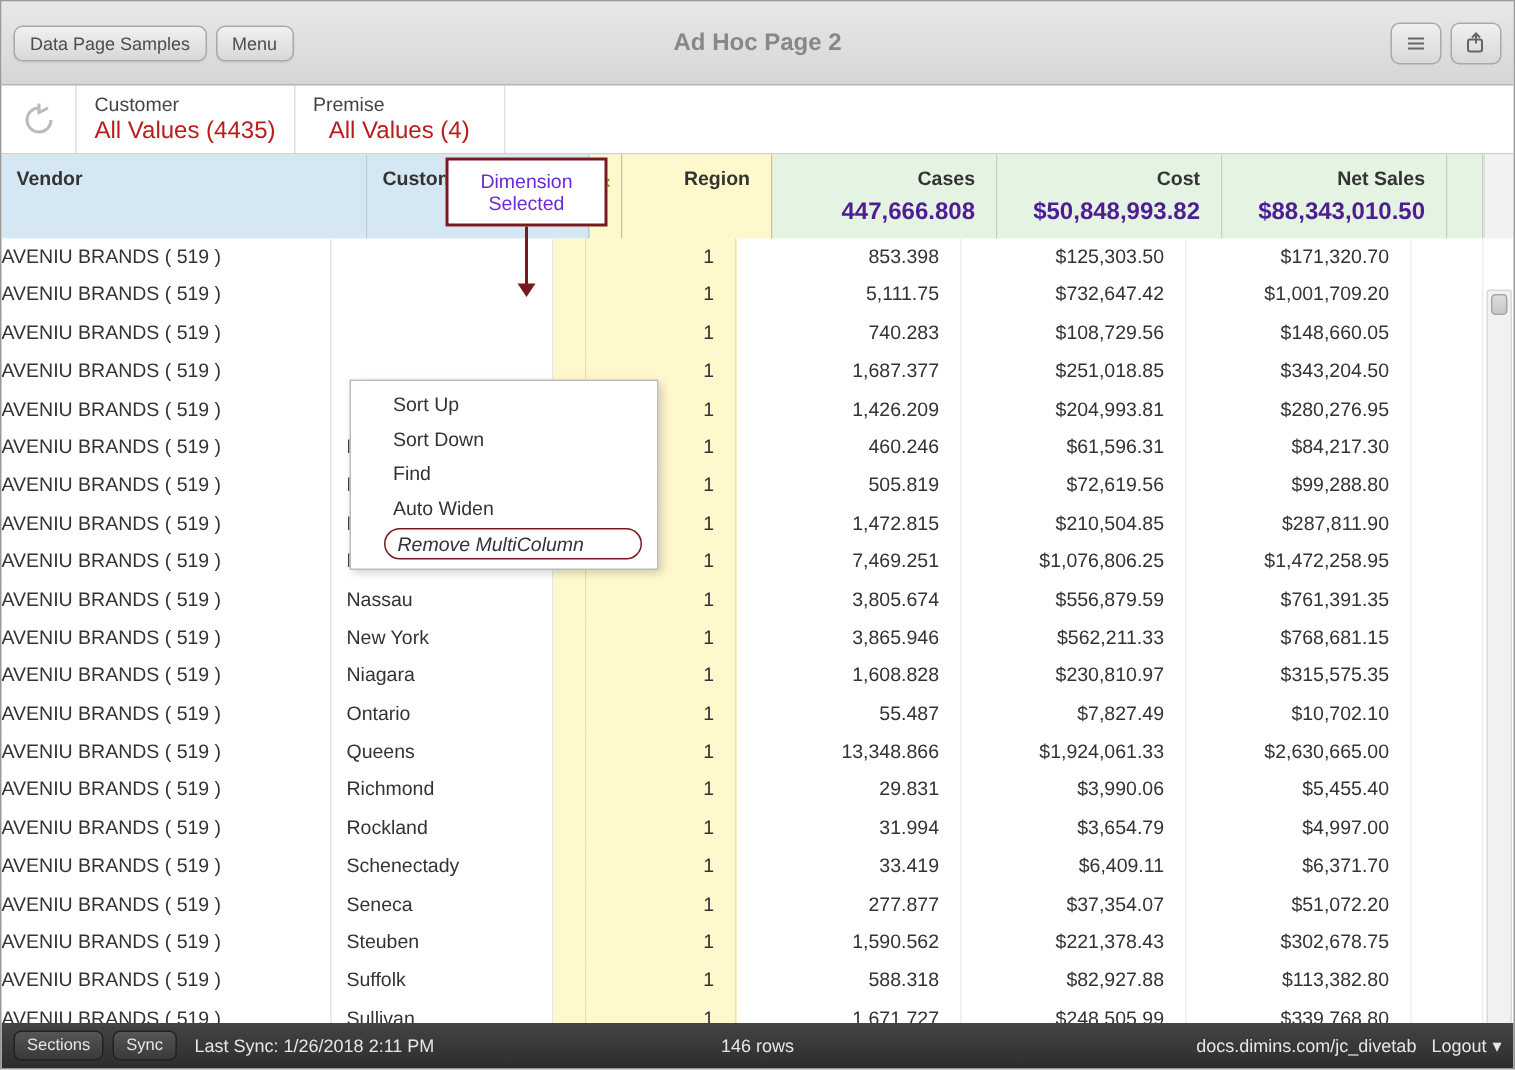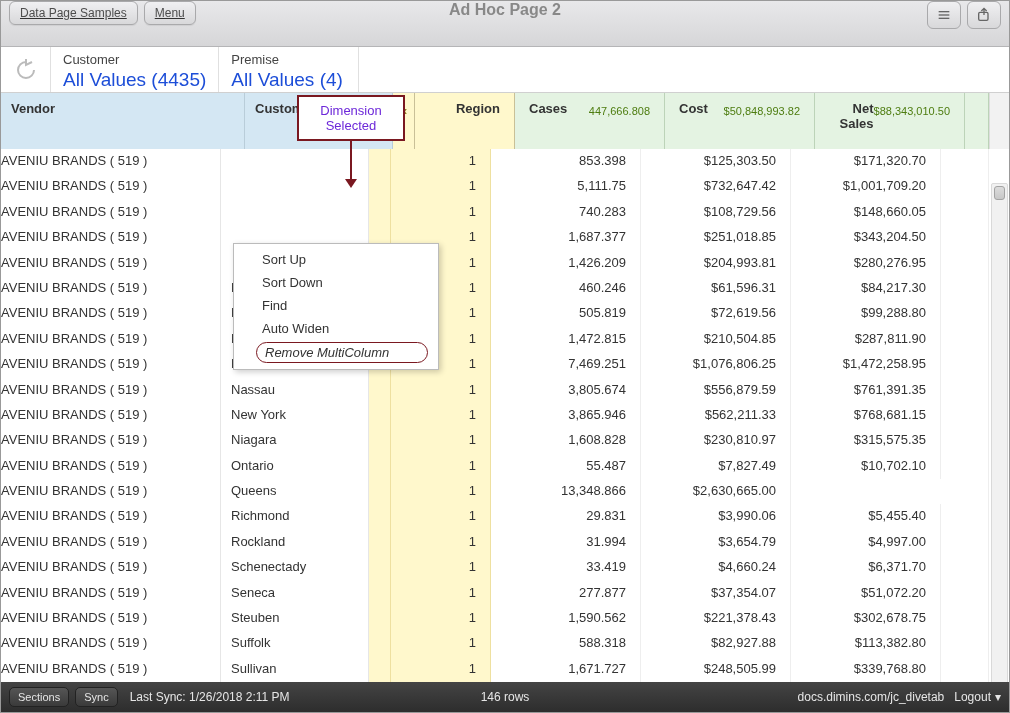--- a/index.html
+++ b/index.html
@@ -9,28 +9,27 @@
     color: #333;
     background: #fff;
     width: 1010px;
     height: 713px;
     overflow: hidden;
     position: relative;
     border: 1px solid #999;
   }
   
   .topbar {
-    height: 46px;
+    height: 56px;
     background: linear-gradient(#e8e8ea, #d6d6d8);
     border-bottom: 1px solid #b5b5b7;
     display: flex;
-    align-items: flex-start;
+    align-items: center;
     padding: 0 8px;
     position: relative;
-    text-decoration: underline;
   }
   .tb-btn {
     background: linear-gradient(#f0f0f2, #d8d8da);
     border: 1px solid #a9a9ab;
     border-radius: 6px;
     padding: 4px 10px;
     font-size: 12px;
     color: #4d4d4d;
     margin-right: 6px;
     cursor: pointer;
@@ -65,37 +64,37 @@
     display:flex; align-items:center; justify-content:center;
     border-right: 1px solid #e0e0e0;
   }
   .refresh-cell svg { width:24px; height:24px; stroke:#bbb; fill:none; stroke-width:2; }
   .filter-cell {
     padding: 5px 12px;
     border-right: 1px solid #e0e0e0;
     min-width: 140px;
   }
   .filter-label { color:#444; font-size:13px; }
-  .filter-value { color:#1d4ed8; font-size:19px; margin-top:2px; cursor:pointer; }
+  .filter-value { color:#b91c1c; font-size:16px; margin-top:2px; cursor:pointer;text-align:center; }
 
   
   .table-wrap { position:relative; height: calc(713px - 42px - 46px - 30px); overflow:hidden; }
   .header-row {
     display:flex;
     height: 56px;
     font-weight: bold;
     font-size: 13px;
     position: relative;
   }
   .col-vendor { width: 244px; background:#d4e7f3; border-right:1px solid #b9cdd9; padding:8px 10px; }
   .col-county { width: 148px; background:#d4e7f3; border-right:1px solid #b9cdd9; padding:8px 10px; position:relative;}
   .col-collapse { width: 22px; background:#fff8cc; border-right:1px solid #c9c097; display:flex; align-items:flex-start; justify-content:center; padding-top:10px; color:#8a7a22; font-size:13px; cursor:pointer;}
   .col-region { width: 100px; background:#fff8cc; border-right:1px solid #c9c097; text-align:right; padding:8px 14px;}
-  .col-metric { flex:0 0 150px; background:#e4f3e2; border-right:1px solid #bcd3b8; text-align:right; padding:8px 14px; display:flex; flex-direction:row; justify-content:space-between; }
-  .col-metric .total { font-weight:normal; font-size:11px; color:#4d7c0f; margin-top:4px;}
+  .col-metric { flex:0 0 150px; background:#e4f3e2; border-right:1px solid #bcd3b8; text-align:right; padding:8px 14px; display:flex; flex-direction:column; justify-content:space-between; }
+  .col-metric .total { font-weight:bold; font-size:16px; color:#4c1d95; margin-top:4px;}
   .col-stub { flex:1; background:#e4f3e2; border-right:1px solid #bcd3b8;}
   .scrollbar-col { width:20px; background:#f2f2f2; border-left:1px solid #ddd;}
 
   
   .rows { height: calc(100% - 56px); overflow-y:hidden; position:relative; }
   .row { display:flex; height:25.4px; font-size:13px; color:#333; }
   .row:nth-child(odd){ background:#fff; }
   .row .c-vendor { width:220px; padding:4px 0; border-right:1px solid #e6e6e6; }
   .row .c-county { width:148px; padding:4px 10px; border-right:1px solid #e6e6e6; }
   .row .c-region-pad { width:22px; background:#fff8cc; border-right:1px solid #eee0a0; }
@@ -403,20 +402,21 @@
         <div class="c-m">$10,702.10</div>
         <div class="c-stub"></div>
         <div class="c-scroll"></div>
       </div>
       <div class="row">
         <div class="c-vendor">AVENIU BRANDS  ( 519 )</div>
         <div class="c-county">Queens</div>
         <div class="c-region-pad"></div>
         <div class="c-region">1</div>
         <div class="c-m">13,348.866</div>
+        <div class="c-m">$1,924,061.33</div>
         <div class="c-m">$2,630,665.00</div>
         <div class="c-stub"></div>
         <div class="c-scroll"></div>
       </div>
       <div class="row">
         <div class="c-vendor">AVENIU BRANDS  ( 519 )</div>
         <div class="c-county">Richmond</div>
         <div class="c-region-pad"></div>
         <div class="c-region">1</div>
         <div class="c-m">29.831</div>
@@ -435,21 +435,21 @@
         <div class="c-m">$4,997.00</div>
         <div class="c-stub"></div>
         <div class="c-scroll"></div>
       </div>
       <div class="row">
         <div class="c-vendor">AVENIU BRANDS  ( 519 )</div>
         <div class="c-county">Schenectady</div>
         <div class="c-region-pad"></div>
         <div class="c-region">1</div>
         <div class="c-m">33.419</div>
-        <div class="c-m">$4,660.24</div>
+        <div class="c-m">$6,409.11</div>
         <div class="c-m">$6,371.70</div>
         <div class="c-stub"></div>
         <div class="c-scroll"></div>
       </div>
       <div class="row">
         <div class="c-vendor">AVENIU BRANDS  ( 519 )</div>
         <div class="c-county">Seneca</div>
         <div class="c-region-pad"></div>
         <div class="c-region">1</div>
         <div class="c-m">277.877</div>

